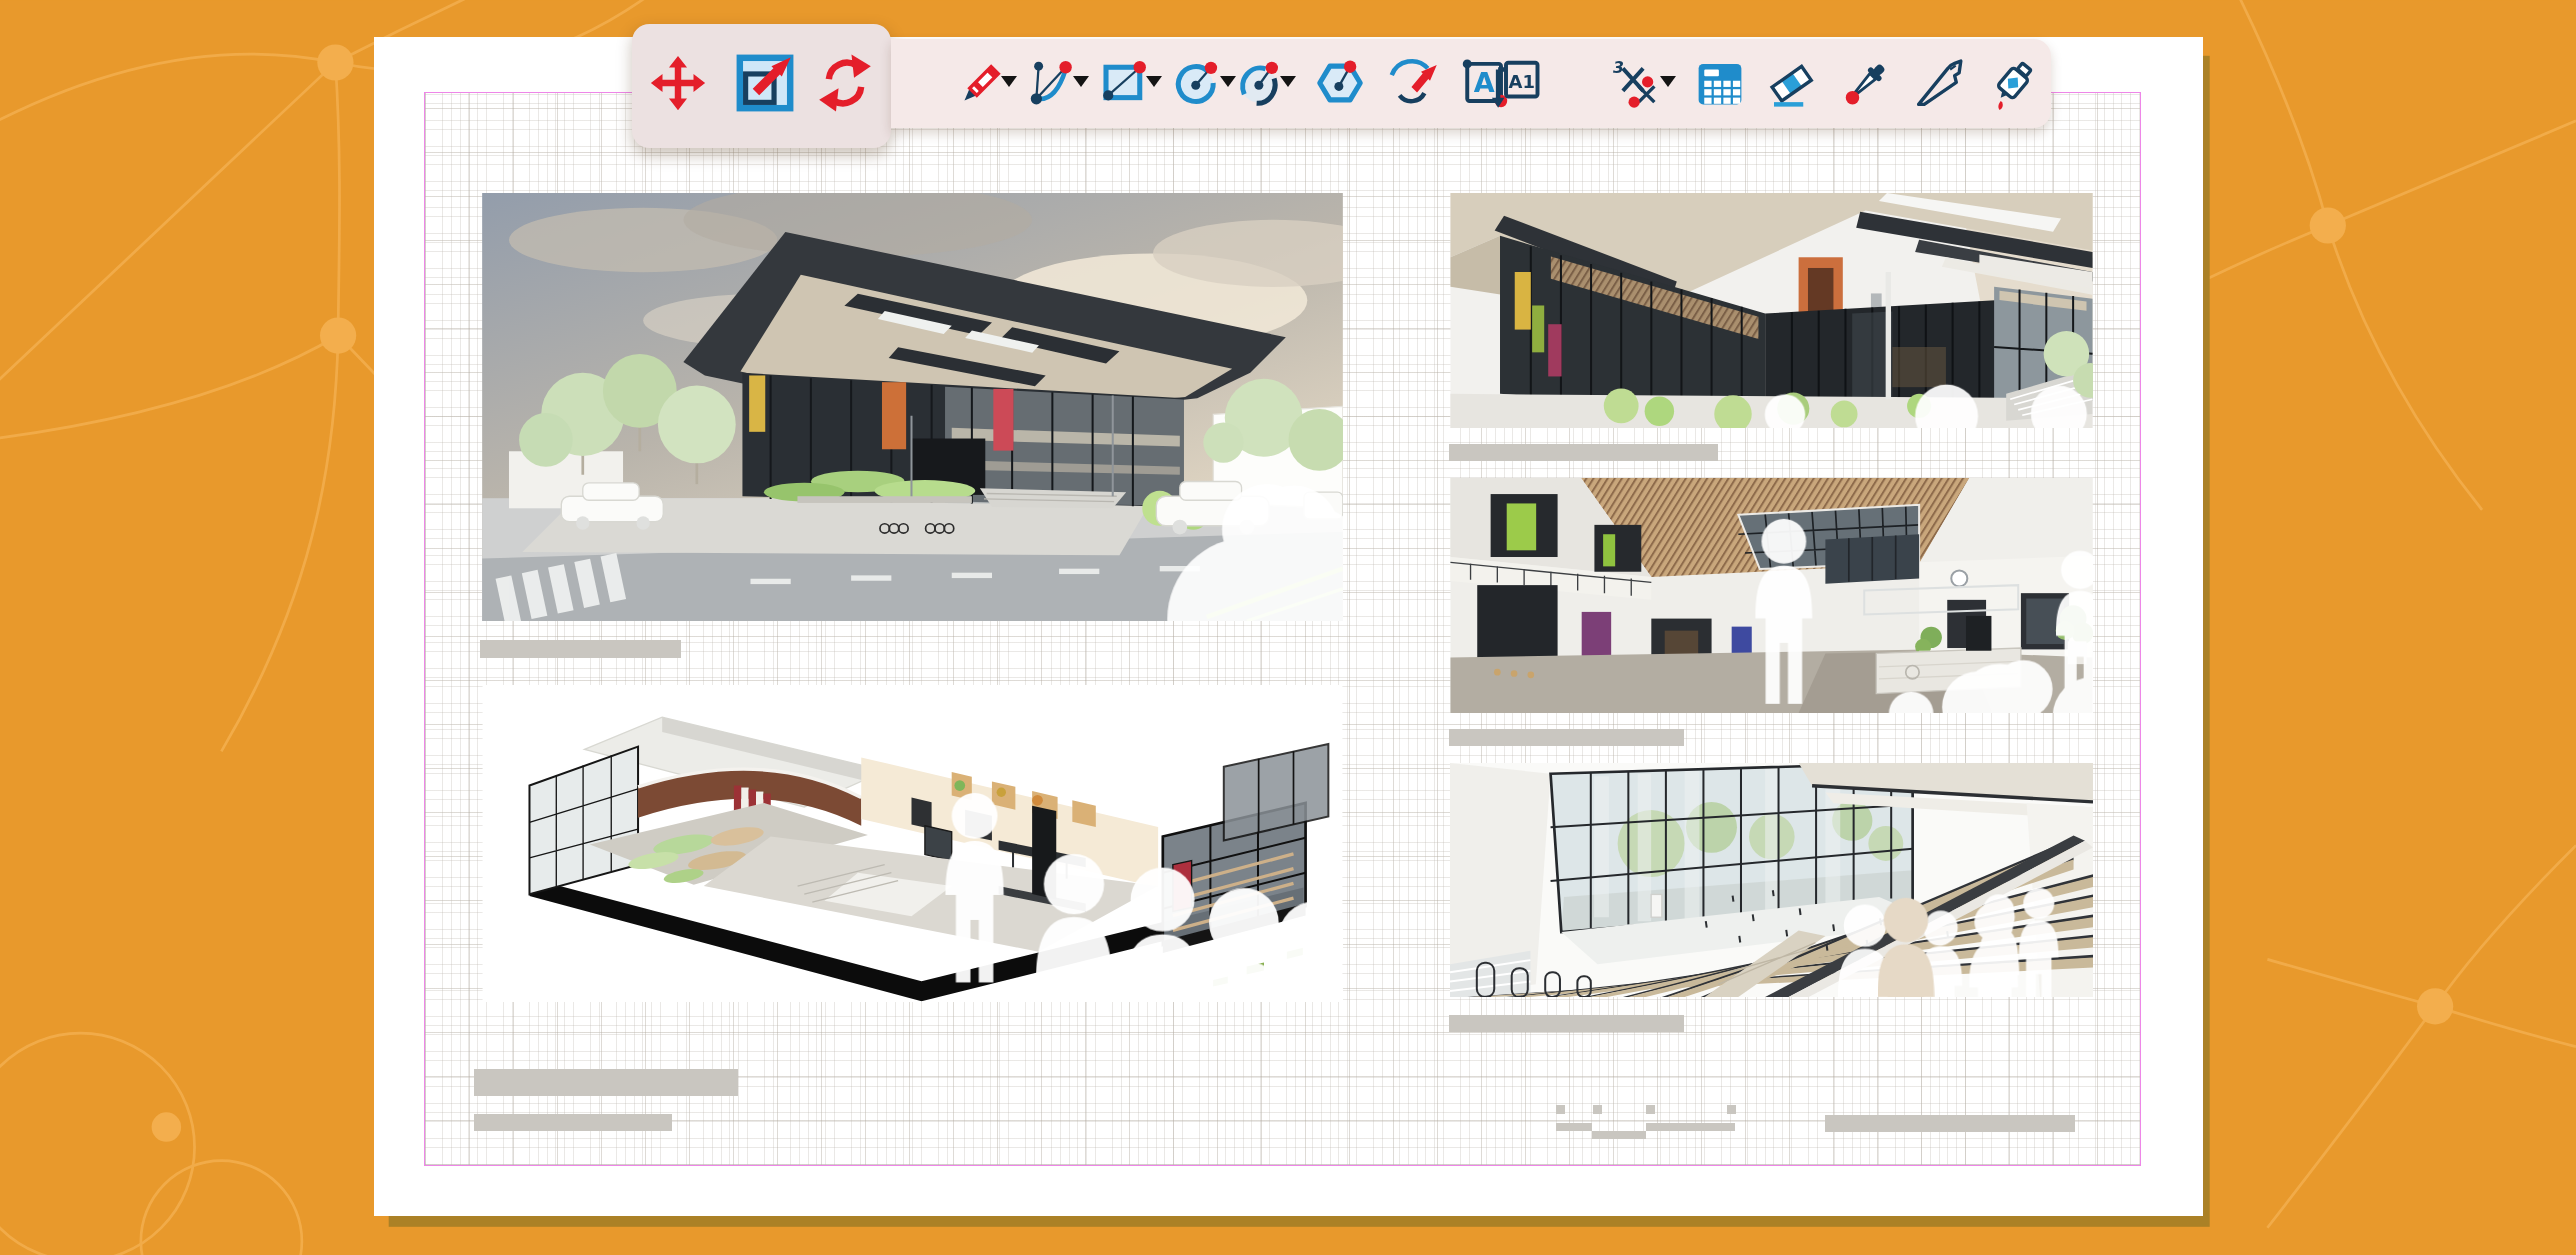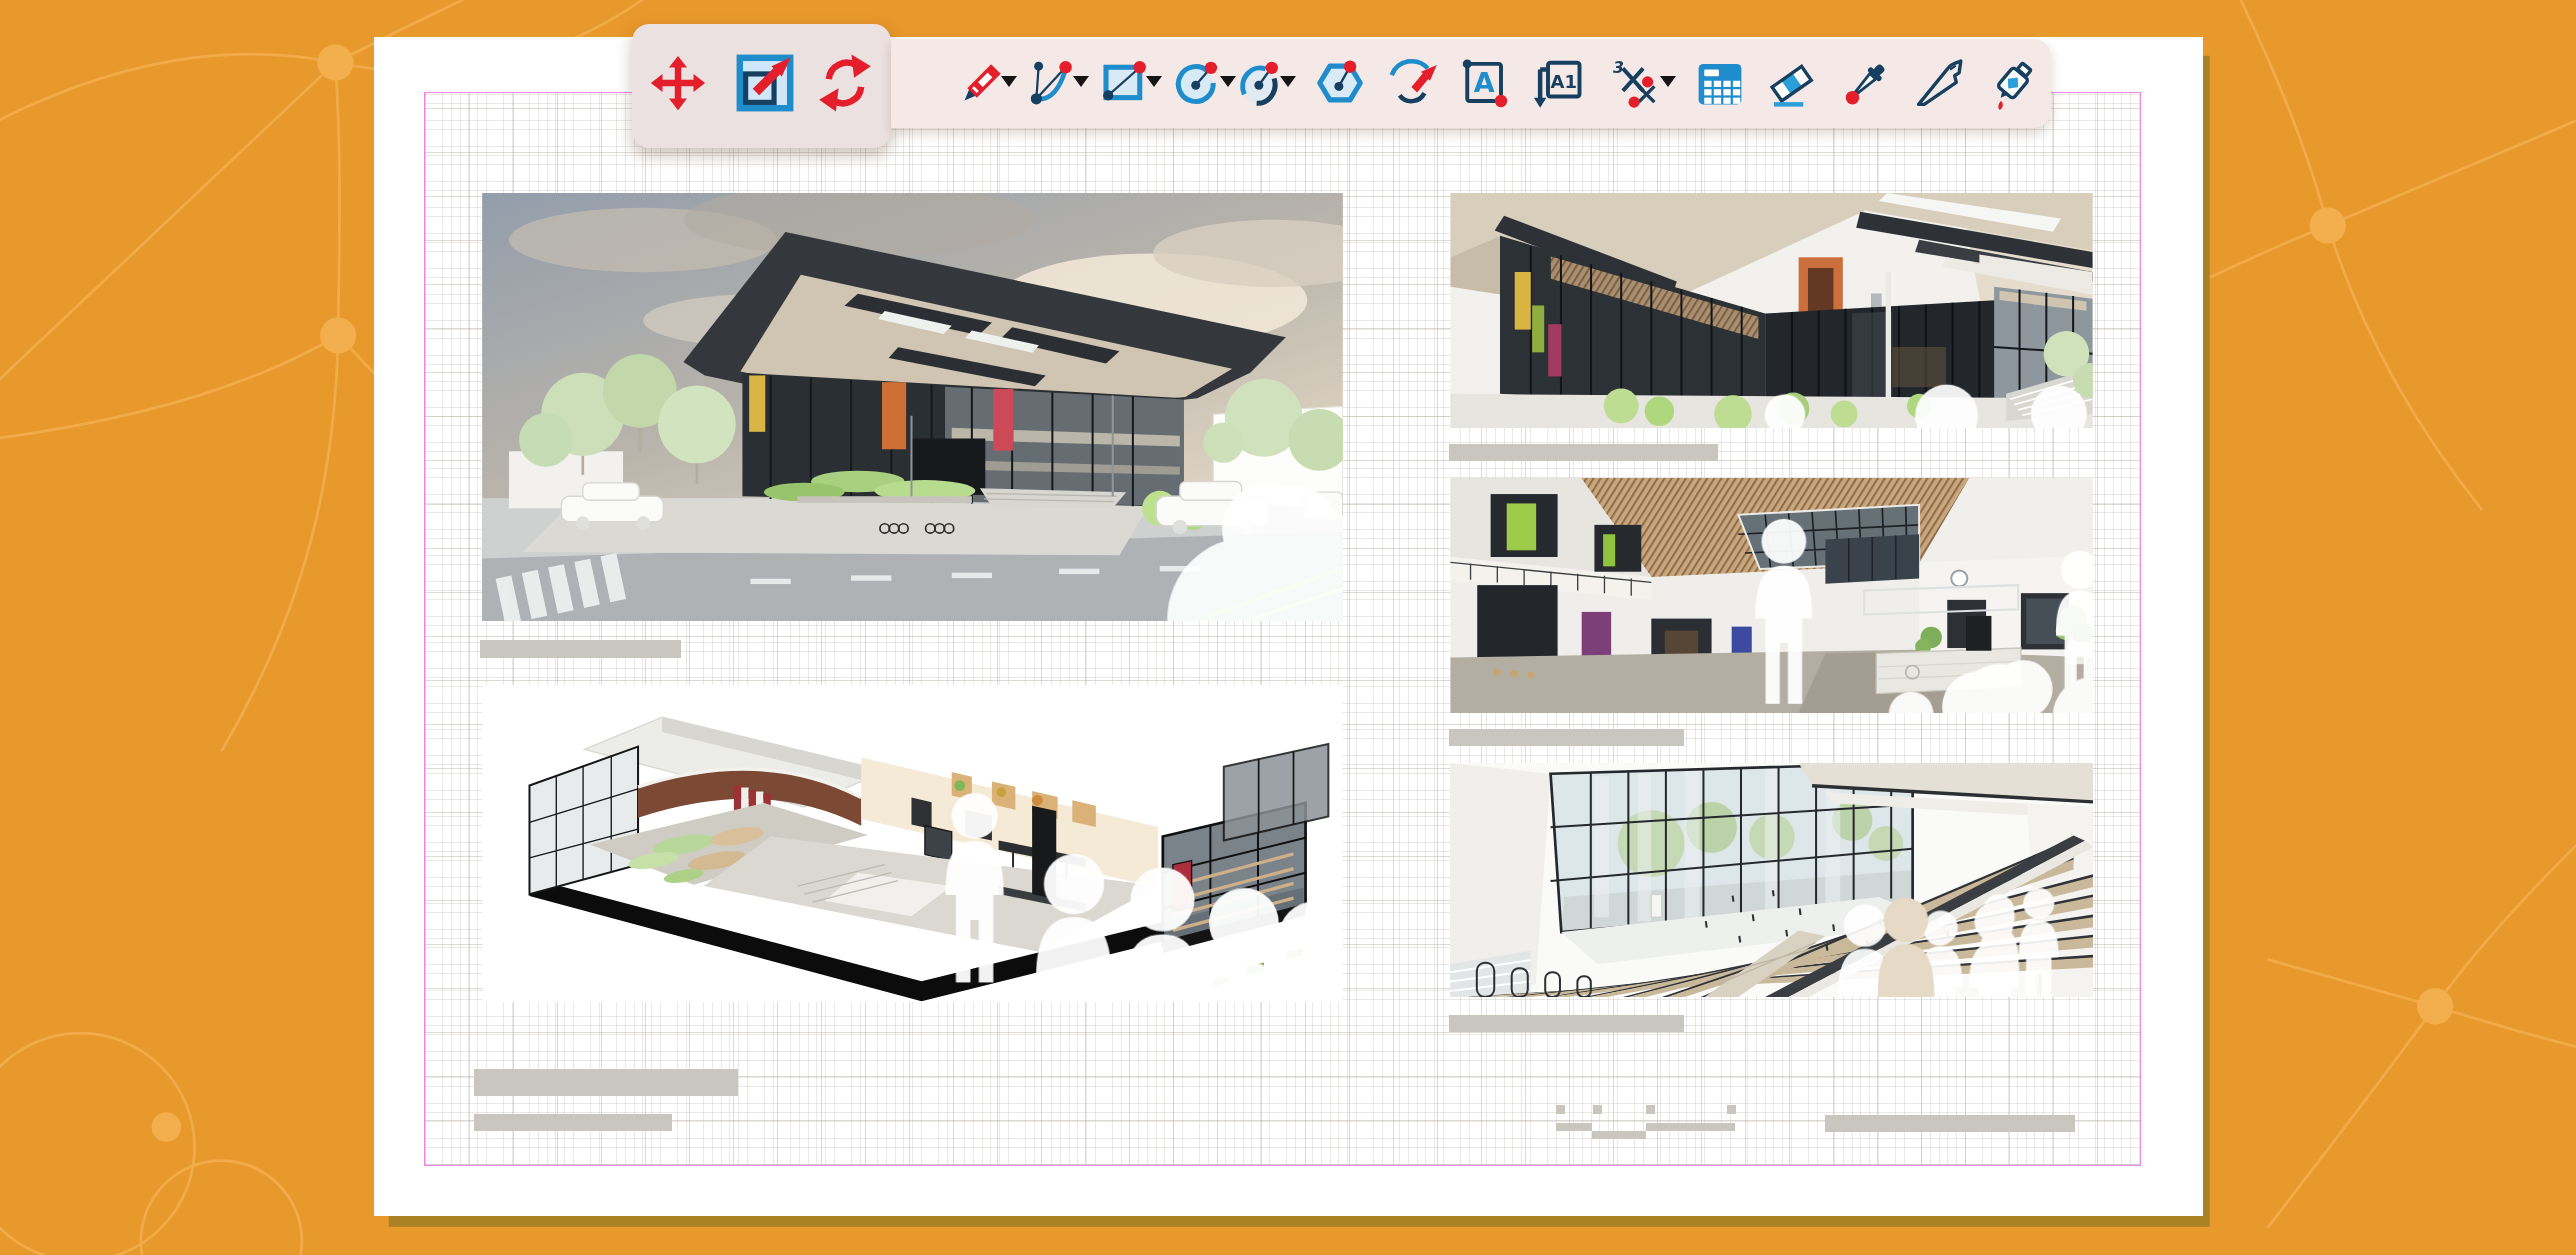--- a/index.html
+++ b/index.html
@@ -587,21 +587,21 @@
 
   <div class="tool" style="left:1456px">
     <svg viewBox="0 0 48 48">
       <rect x="10" y="7" width="30" height="33" rx="2" fill="none" stroke="#173f5f" stroke-width="3.5"></rect>
       <text x="25" y="32" font-size="24" font-weight="bold" fill="#1f8ccb" text-anchor="middle" font-family="DejaVu Sans, sans-serif">A</text>
       <circle cx="10" cy="7" r="4" fill="#173f5f"></circle>
         <circle cx="40" cy="40" r="5.5" fill="#e41e2a"></circle>
     </svg>
   </div>
 
-  <div class="tool" style="left:1530px">
+  <div class="tool" style="left:1488px">
     <svg viewBox="0 0 48 48">
       <rect x="16" y="6" width="28" height="30" rx="2" fill="none" stroke="#173f5f" stroke-width="3.5"></rect>
       <text x="30" y="28" font-size="16" font-weight="bold" fill="#173f5f" text-anchor="middle" font-family="DejaVu Sans, sans-serif">A1</text>
       <path d="M9 12 H15 M9 12 V38" stroke="#173f5f" stroke-width="4" fill="none"></path>
       <polygon points="9,46 3.5,37 14.5,37" fill="#173f5f"></polygon>
     </svg>
   </div>
 
   <div class="tool" style="left:1606px">
     <svg viewBox="0 0 48 48">

